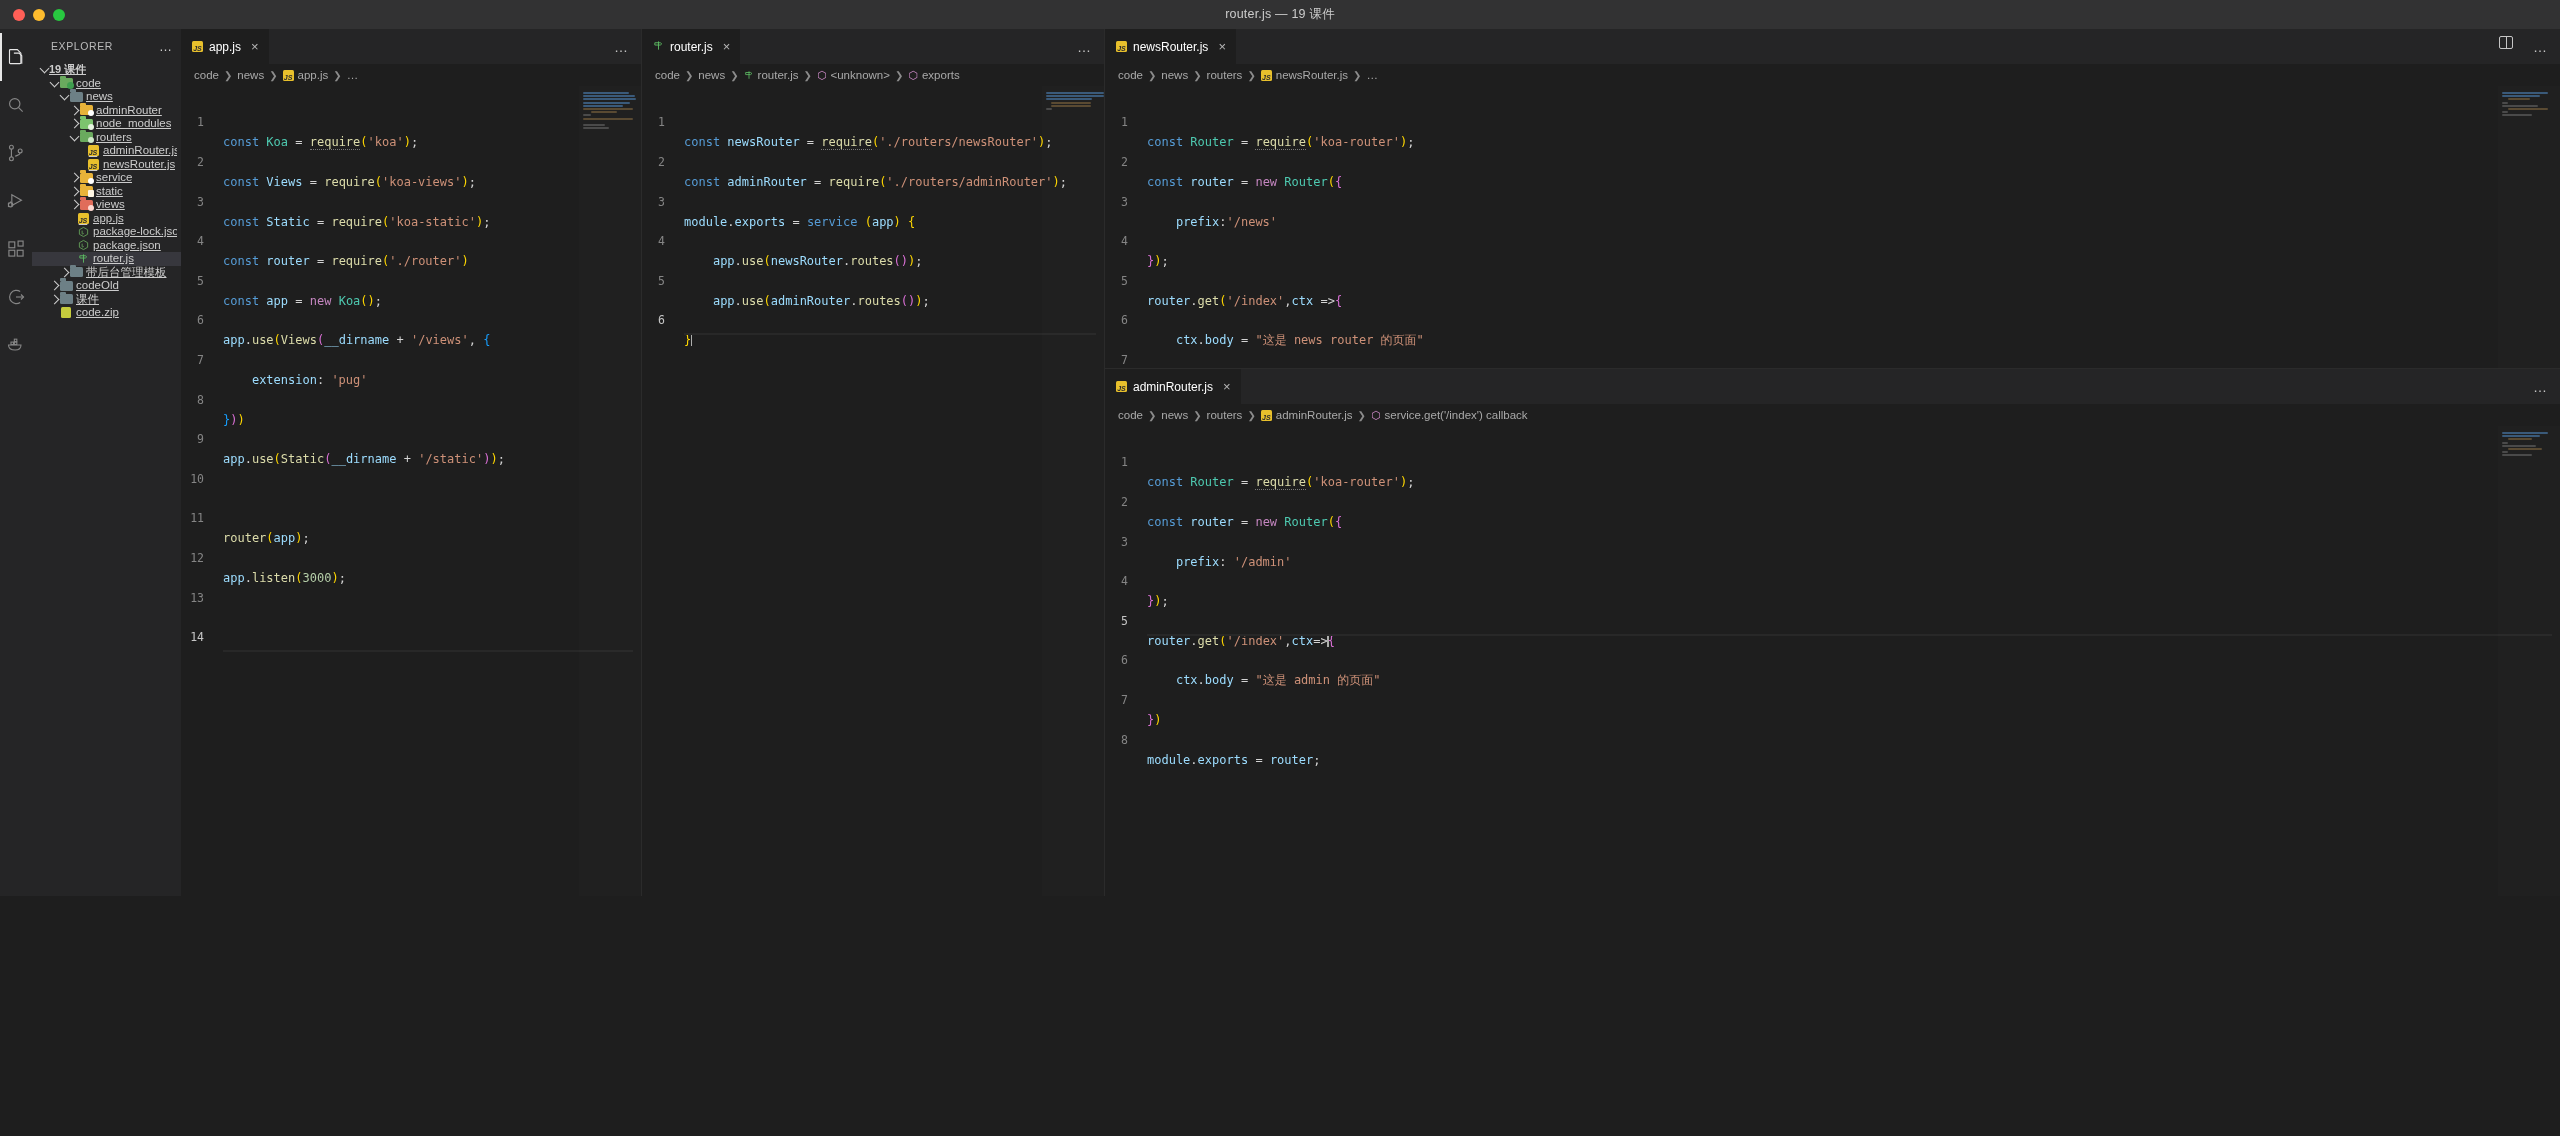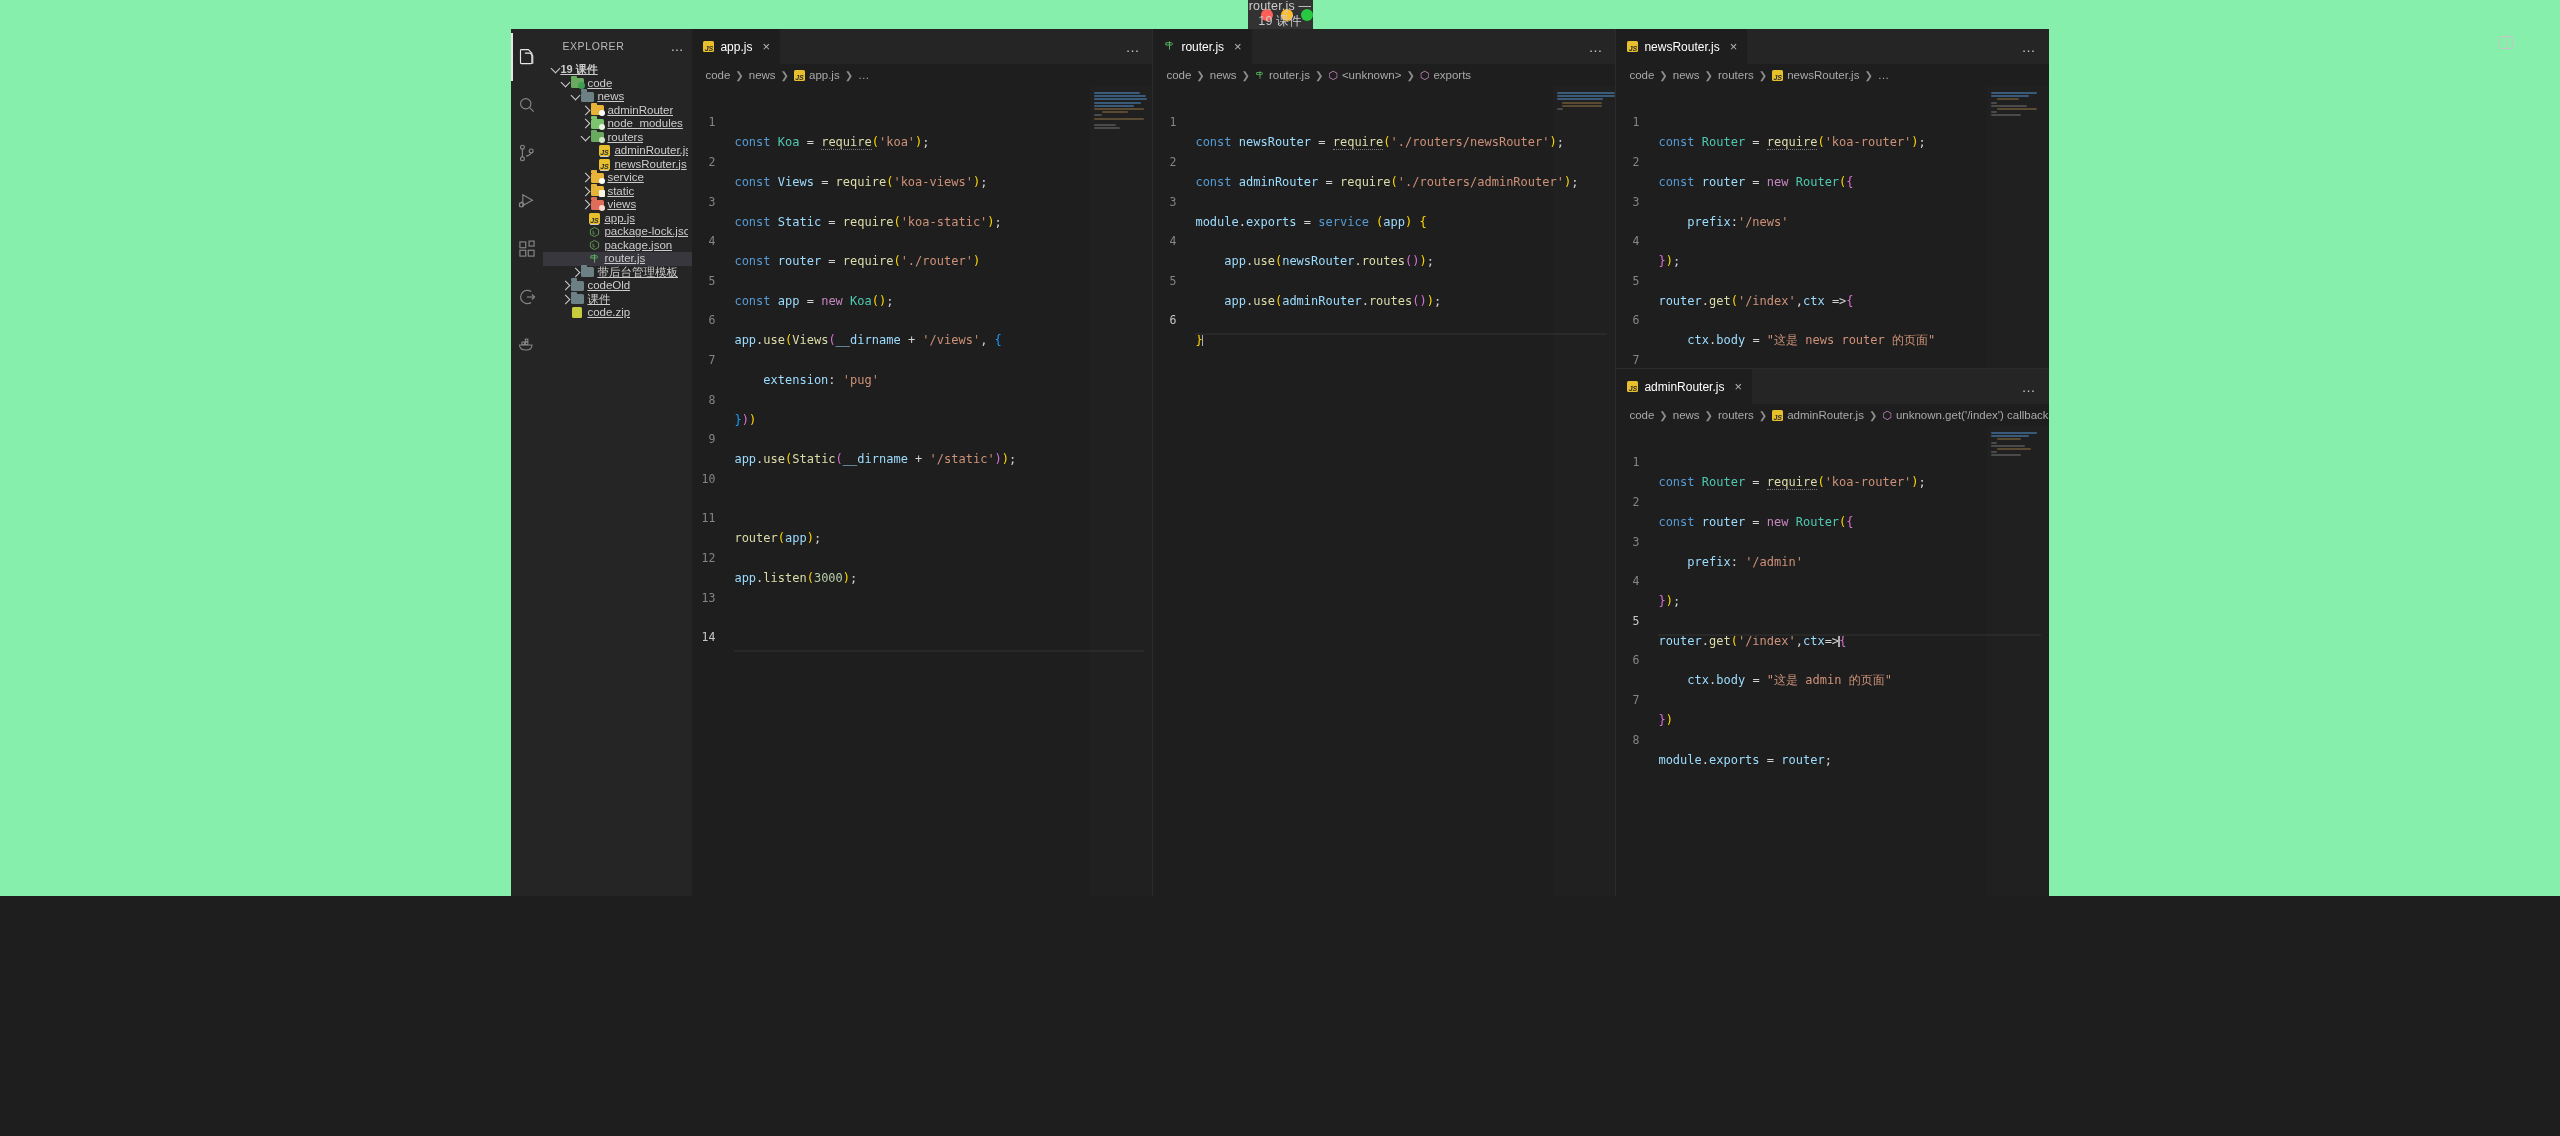--- a/index.html
+++ b/index.html
@@ -2,21 +2,21 @@
 <html><head>
 <meta charset="utf-8">
 <style>
   * { box-sizing: border-box; margin: 0; padding: 0; }
   html, body {
     width: 2560px; height: 1136px;
     background: #1e1e1e;
     font-family: "Liberation Sans", "DejaVu Sans", sans-serif;
     overflow: hidden;
   }
-  .app { position: relative; width: 2560px; height: 896px; display: flex; flex-direction: column; background:#86efac;align-items:center; }
+  .app { position: relative; width: 2560px; height: 896px; display: flex; flex-direction: column; background:#86efac; }
 
   
   .titlebar {
     height: 29px; flex: 0 0 29px;
     background: #323233;
     display: flex; align-items: center;
     position: relative;
   }
   .traffic { display: flex; align-items: center; gap: 8px; padding-left: 13px; }
   .dot { width: 12px; height: 12px; border-radius: 50%; }
@@ -686,21 +686,21 @@
                 <span>routers</span>
               </span>
             <span class="bc-sep">❯</span>
             <span class="bc-item">
               <i class="jsicon">JS</i>
               <span>adminRouter.js</span>
             </span>
             <span class="bc-sep">❯</span>
             <span class="bc-item">
               <span class="cube">⬡</span>
-              <span>unknown.get('/index') callback</span>
+              <span>service.get('/index') callback</span>
             </span>
           </div>
 
           <div class="codewrap">
             <div class="code">
               <div class="cl"><span class="ln">1</span><span class="ctext"><span class="kw">const</span> <span class="cls">Router</span> <span class="op">=</span> <span class="fn dotted">require</span><span class="br1">(</span><span class="str">'koa-router'</span><span class="br1">)</span>;</span></div>
               <div class="cl"><span class="ln">2</span><span class="ctext"><span class="kw">const</span> <span class="var">router</span> <span class="op">=</span> <span class="kw2">new</span> <span class="cls">Router</span><span class="br1">(</span><span class="br2">{</span></span></div>
               <div class="cl"><span class="ln">3</span><span class="ctext">    <span class="prop">prefix</span>: <span class="str">'/admin'</span></span></div>
               <div class="cl"><span class="ln">4</span><span class="ctext"><span class="br2">}</span><span class="br1">)</span>;</span></div>
               <div class="cl curline cur"><span class="ln">5</span><span class="ctext"><span class="var">router</span>.<span class="fn">get</span><span class="br1">(</span><span class="str">'/index'</span>,<span class="var">ctx</span><span class="op">=&gt;</span><span class="cursor"></span><span class="br2">{</span></span></div>

